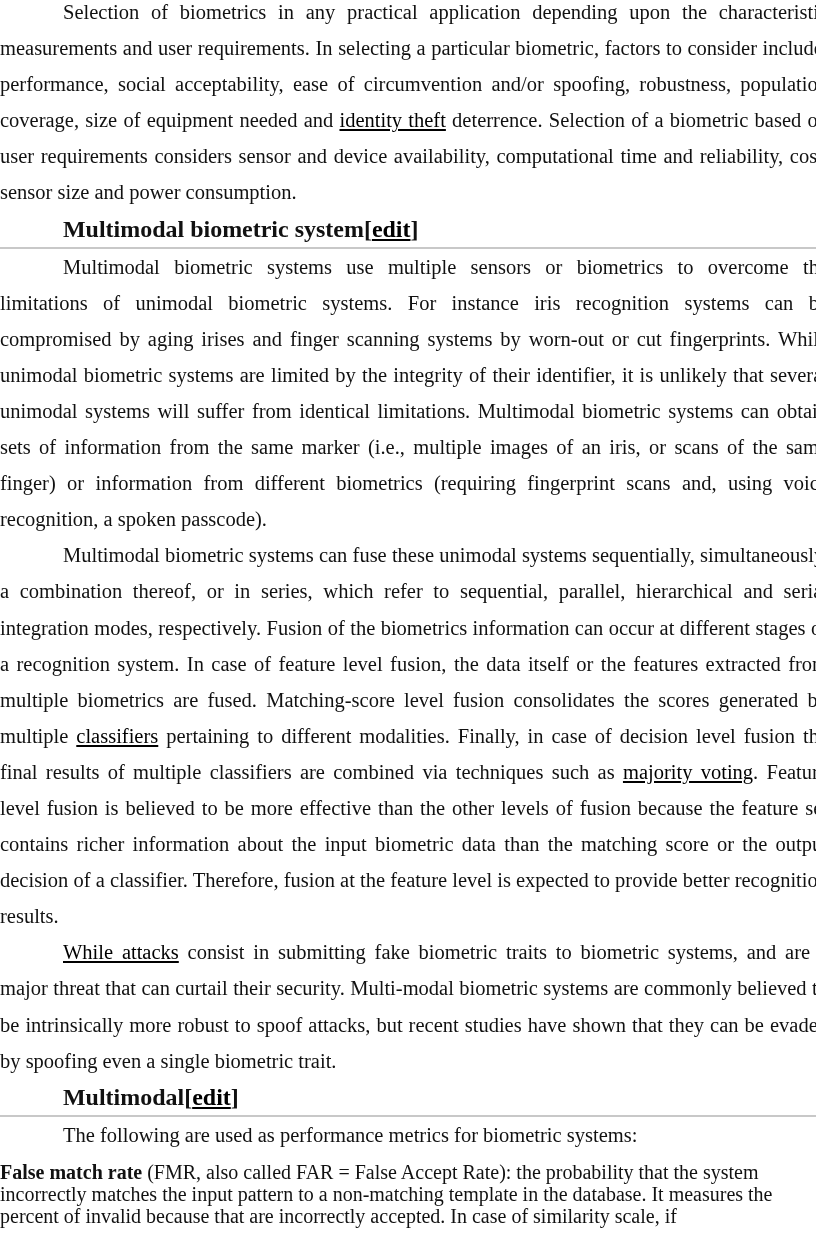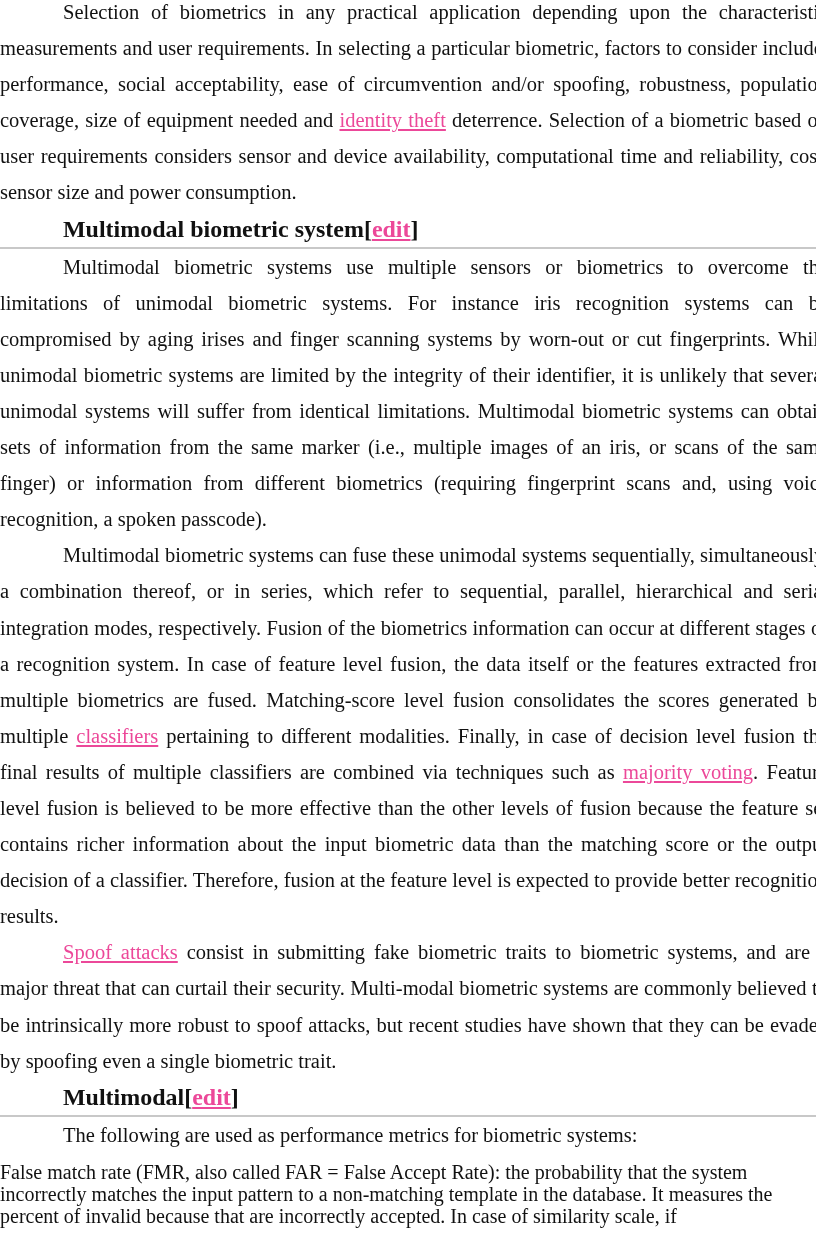--- a/index.html
+++ b/index.html
@@ -1,40 +1,40 @@
 <!DOCTYPE html>
 <html><head>
 <meta charset="utf-8">
 <style>
   html, body { margin:0; padding:0; background:#ffffff; }
   body { width:816px; height:1255px; overflow:hidden; position:relative; }
   .page { position:absolute; left:0; top:0; width:828px; font-family:"Liberation Serif", serif; font-size:20.5px; color:#111111; }
   .para { margin:0; line-height:36.1px; text-align:justify; text-indent:63px; }
   .heading { margin:0; line-height:36px; padding-left:63px; font-weight:bold; border-bottom:2px solid #c8c8c8; padding-bottom:0; }
   .heading .bracket { font-weight:bold; }
-  a { color:#ec4899; text-decoration:underline; }
+  a { color:#000000; text-decoration:underline; }
   .h-edit { font-weight:bold; }
   .def { margin:0; margin-top:8px; line-height:22px; font-size:20px; text-align:left; padding-right:14px; }
-  .def b { font-weight:normal; }
+  .def b { font-weight:bold; }
   .p-top { margin-top:-6px; }
 </style>
 </head>
 <body>
 
 <div class="page">
 
   <p class="para p-top"><span>Selection of biometrics in any practical application depending upon the characteristic measurements and user requirements. In selecting a particular biometric, factors to consider include, performance, social acceptability, ease of circumvention and/or spoofing, robustness, population coverage, size of equipment needed and </span><a href="#">identity theft</a><span> deterrence. Selection of a biometric based on user requirements considers sensor and device availability, computational time and reliability, cost, sensor size and power consumption.</span></p>
 
   <h3 class="heading"><span>Multimodal biometric system</span><span class="bracket">[</span><a href="#" class="h-edit">edit</a><span class="bracket">]</span></h3>
 
   <p class="para">Multimodal biometric systems use multiple sensors or biometrics to overcome the limitations of unimodal biometric systems. For instance iris recognition systems can be compromised by aging irises and finger scanning systems by worn-out or cut fingerprints. While unimodal biometric systems are limited by the integrity of their identifier, it is unlikely that several unimodal systems will suffer from identical limitations. Multimodal biometric systems can obtain sets of information from the same marker (i.e., multiple images of an iris, or scans of the same finger) or information from different biometrics (requiring fingerprint scans and, using voice recognition, a spoken passcode).</p>
 
   <p class="para"><span>Multimodal biometric systems can fuse these unimodal systems sequentially, simultaneously, a combination thereof, or in series, which refer to sequential, parallel, hierarchical and serial integration modes, respectively. Fusion of the biometrics information can occur at different stages of a recognition system. In case of feature level fusion, the data itself or the features extracted from multiple biometrics are fused. Matching-score level fusion consolidates the scores generated by multiple </span><a href="#">classifiers</a><span> pertaining to different modalities. Finally, in case of decision level fusion the final results of multiple classifiers are combined via techniques such as </span><a href="#">majority voting</a><span>. Feature level fusion is believed to be more effective than the other levels of fusion because the feature set contains richer information about the input biometric data than the matching score or the output decision of a classifier. Therefore, fusion at the feature level is expected to provide better recognition results.</span></p>
 
-  <p class="para"><a href="#">Spoof attacks</a><span> consist in submitting fake biometric traits to biometric systems, and are a major threat that can curtail their security. Multi-modal biometric systems are commonly believed to be intrinsically more robust to spoof attacks, but recent studies have shown that they can be evaded by spoofing even a single biometric trait.</span></p>
+  <p class="para"><a href="#">While attacks</a><span> consist in submitting fake biometric traits to biometric systems, and are a major threat that can curtail their security. Multi-modal biometric systems are commonly believed to be intrinsically more robust to spoof attacks, but recent studies have shown that they can be evaded by spoofing even a single biometric trait.</span></p>
 
   <h3 class="heading"><span>Multimodal</span><span class="bracket">[</span><a href="#" class="h-edit">edit</a><span class="bracket">]</span></h3>
 
   <p class="para">The following are used as performance metrics for biometric systems:</p>
 
   <p class="def"><b>False match rate</b><span> (FMR, also called FAR = False Accept Rate): the probability that the system incorrectly matches the input pattern to a non-matching template in the database. It measures the percent of invalid because that are incorrectly accepted. In case of similarity scale, if</span></p>
 
 </div>
 
 </body></html>

